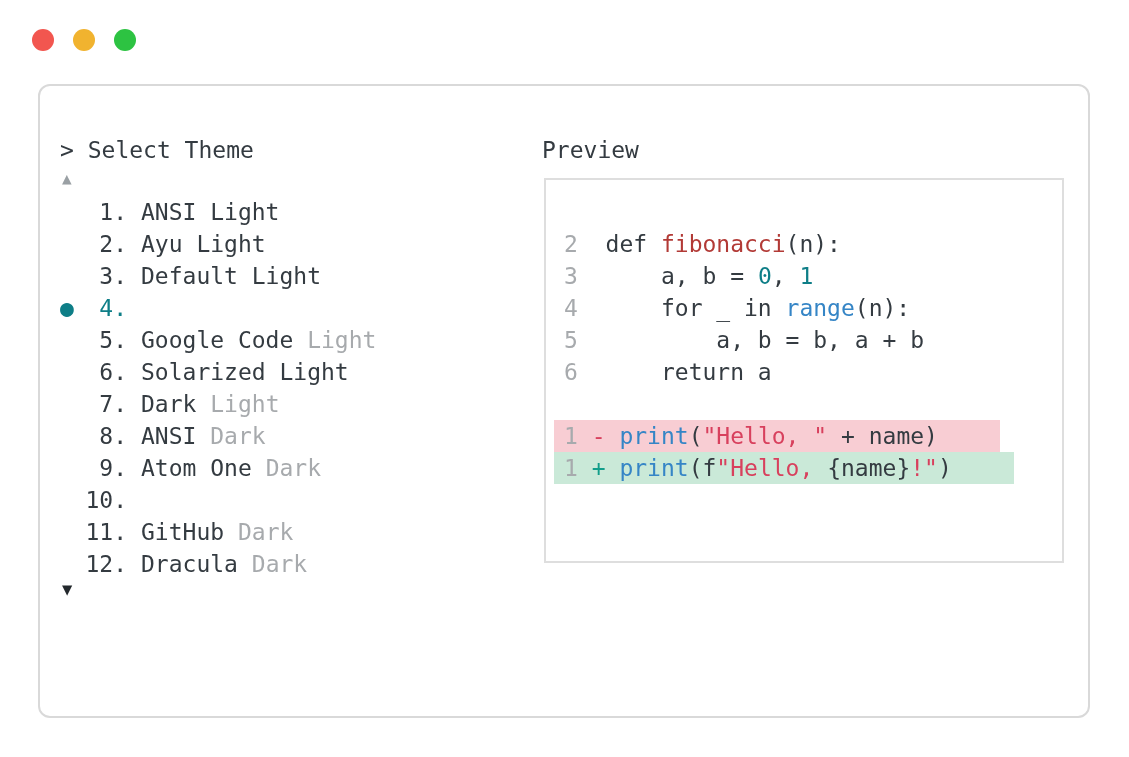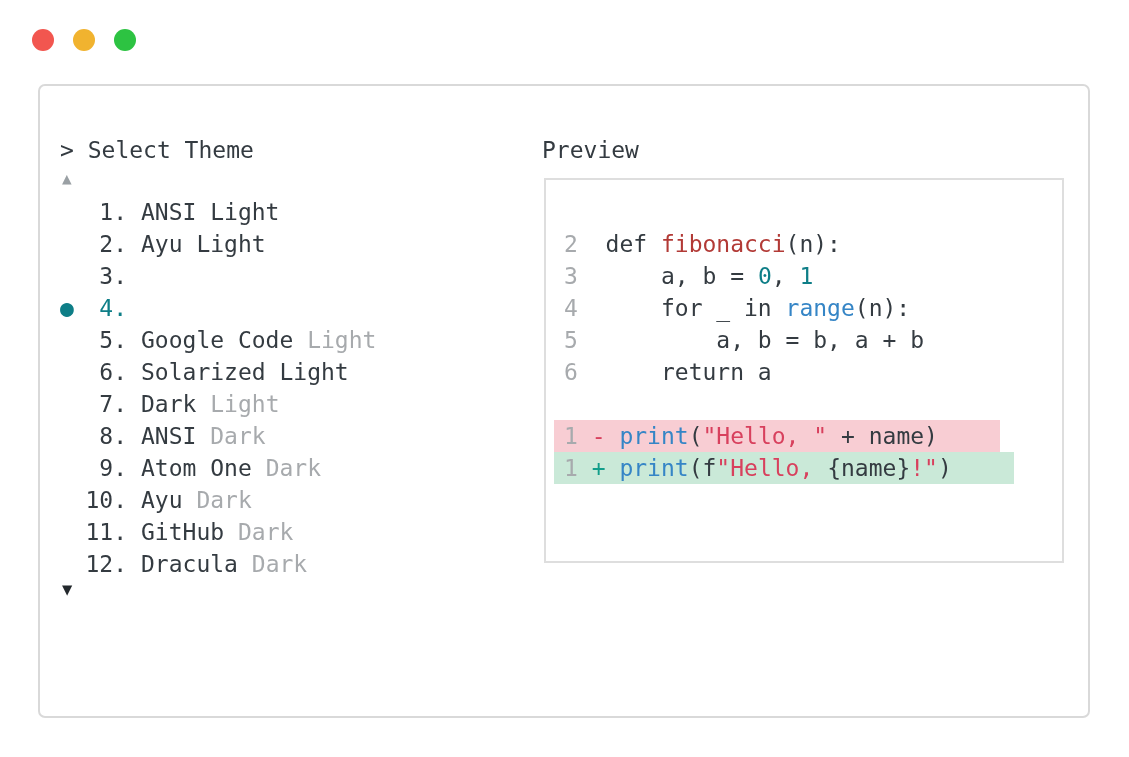--- a/index.html
+++ b/index.html
@@ -9,21 +9,21 @@
   }
   
   .traffic{position:absolute;top:29px;left:32px;display:flex;gap:19px;}
   .light{width:22px;height:22px;border-radius:50%;}
   .light.red{background:var(--traffic-red);}
   .light.yellow{background:var(--traffic-yellow);}
   .light.green{background:var(--traffic-green);}
   
   .window{
     position:absolute;left:38px;top:84px;width:1052px;height:634px;
-    box-sizing:border-box;border:2px solid var(--border);border-radius:7px;
+    box-sizing:border-box;border:2px solid var(--border);border-radius:12px;
     background:#fff;
   }
   .prompt{position:absolute;left:20px;top:50px;font-size:23px;line-height:28px;color:var(--text);white-space:pre;}
   .preview-label{position:absolute;left:502px;top:50px;font-size:23px;line-height:28px;color:var(--text);}
   .scroll-arrow{position:absolute;left:22px;line-height:18px;}
   .scroll-up{top:84px;font-size:16px;color:var(--arrow-up);}
   .scroll-down{top:494px;font-size:17px;color:var(--arrow-down);}
   
   .theme-list{position:absolute;left:20px;top:110px;width:460px;font-size:23px;}
   .theme-row{display:flex;height:32px;line-height:32px;align-items:baseline;}
@@ -79,20 +79,21 @@
         <span class="theme-label"><span class="main">ANSI Light</span></span>
       </div>
       <div class="theme-row">
         <span class="theme-marker"></span>
         <span class="theme-num">2.</span>
         <span class="theme-label"><span class="main">Ayu Light</span></span>
       </div>
       <div class="theme-row">
         <span class="theme-marker"></span>
         <span class="theme-num">3.</span>
+        <span class="theme-label"><span class="main">Default Light</span></span>
       </div>
       <div class="theme-row selected">
         <span class="theme-marker">●</span>
         <span class="theme-num">4.</span>
       </div>
       <div class="theme-row">
         <span class="theme-marker"></span>
         <span class="theme-num">5.</span>
         <span class="theme-label"><span class="main">Google Code</span><span class="muted"> Light</span></span>
       </div>
@@ -112,21 +113,20 @@
         <span class="theme-label"><span class="main">ANSI</span><span class="muted"> Dark</span></span>
       </div>
       <div class="theme-row">
         <span class="theme-marker"></span>
         <span class="theme-num">9.</span>
         <span class="theme-label"><span class="main">Atom One</span><span class="muted"> Dark</span></span>
       </div>
       <div class="theme-row">
         <span class="theme-marker"></span>
         <span class="theme-num">10.</span>
-        <span class="theme-label"><span class="main">Ayu</span><span class="muted"> Dark</span></span>
       </div>
       <div class="theme-row">
         <span class="theme-marker"></span>
         <span class="theme-num">11.</span>
         <span class="theme-label"><span class="main">GitHub</span><span class="muted"> Dark</span></span>
       </div>
       <div class="theme-row">
         <span class="theme-marker"></span>
         <span class="theme-num">12.</span>
         <span class="theme-label"><span class="main">Dracula</span><span class="muted"> Dark</span></span>

